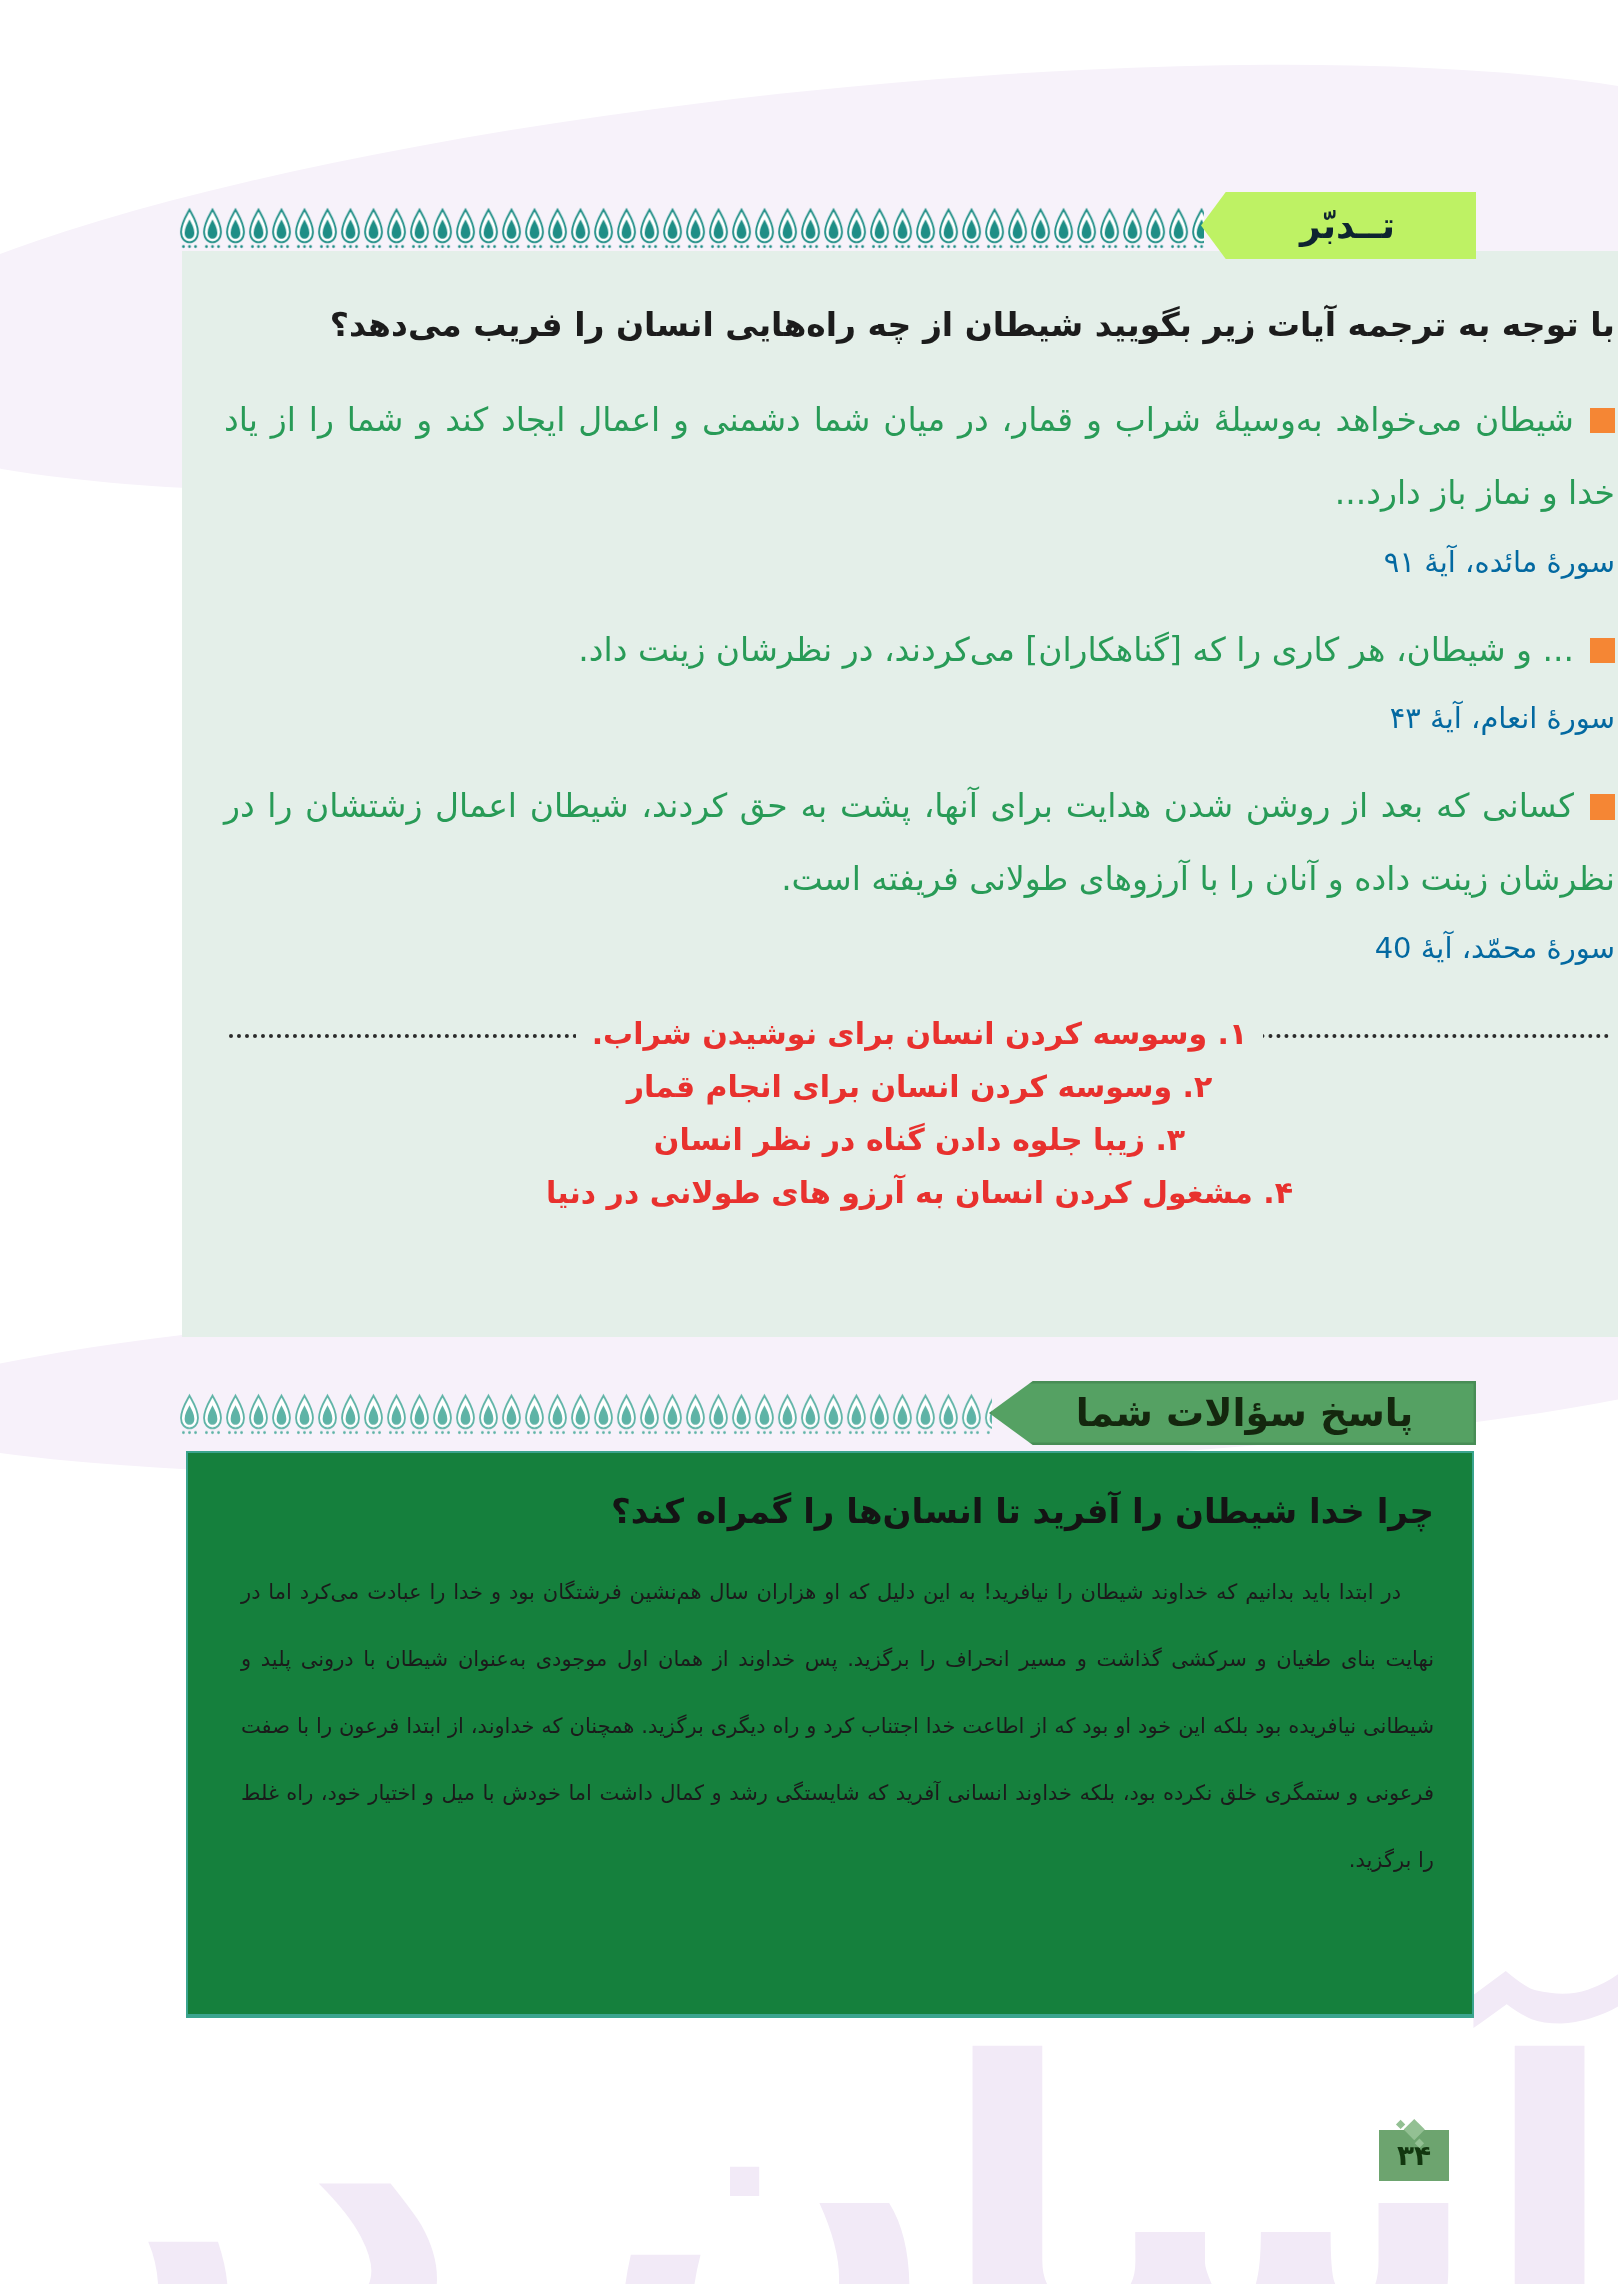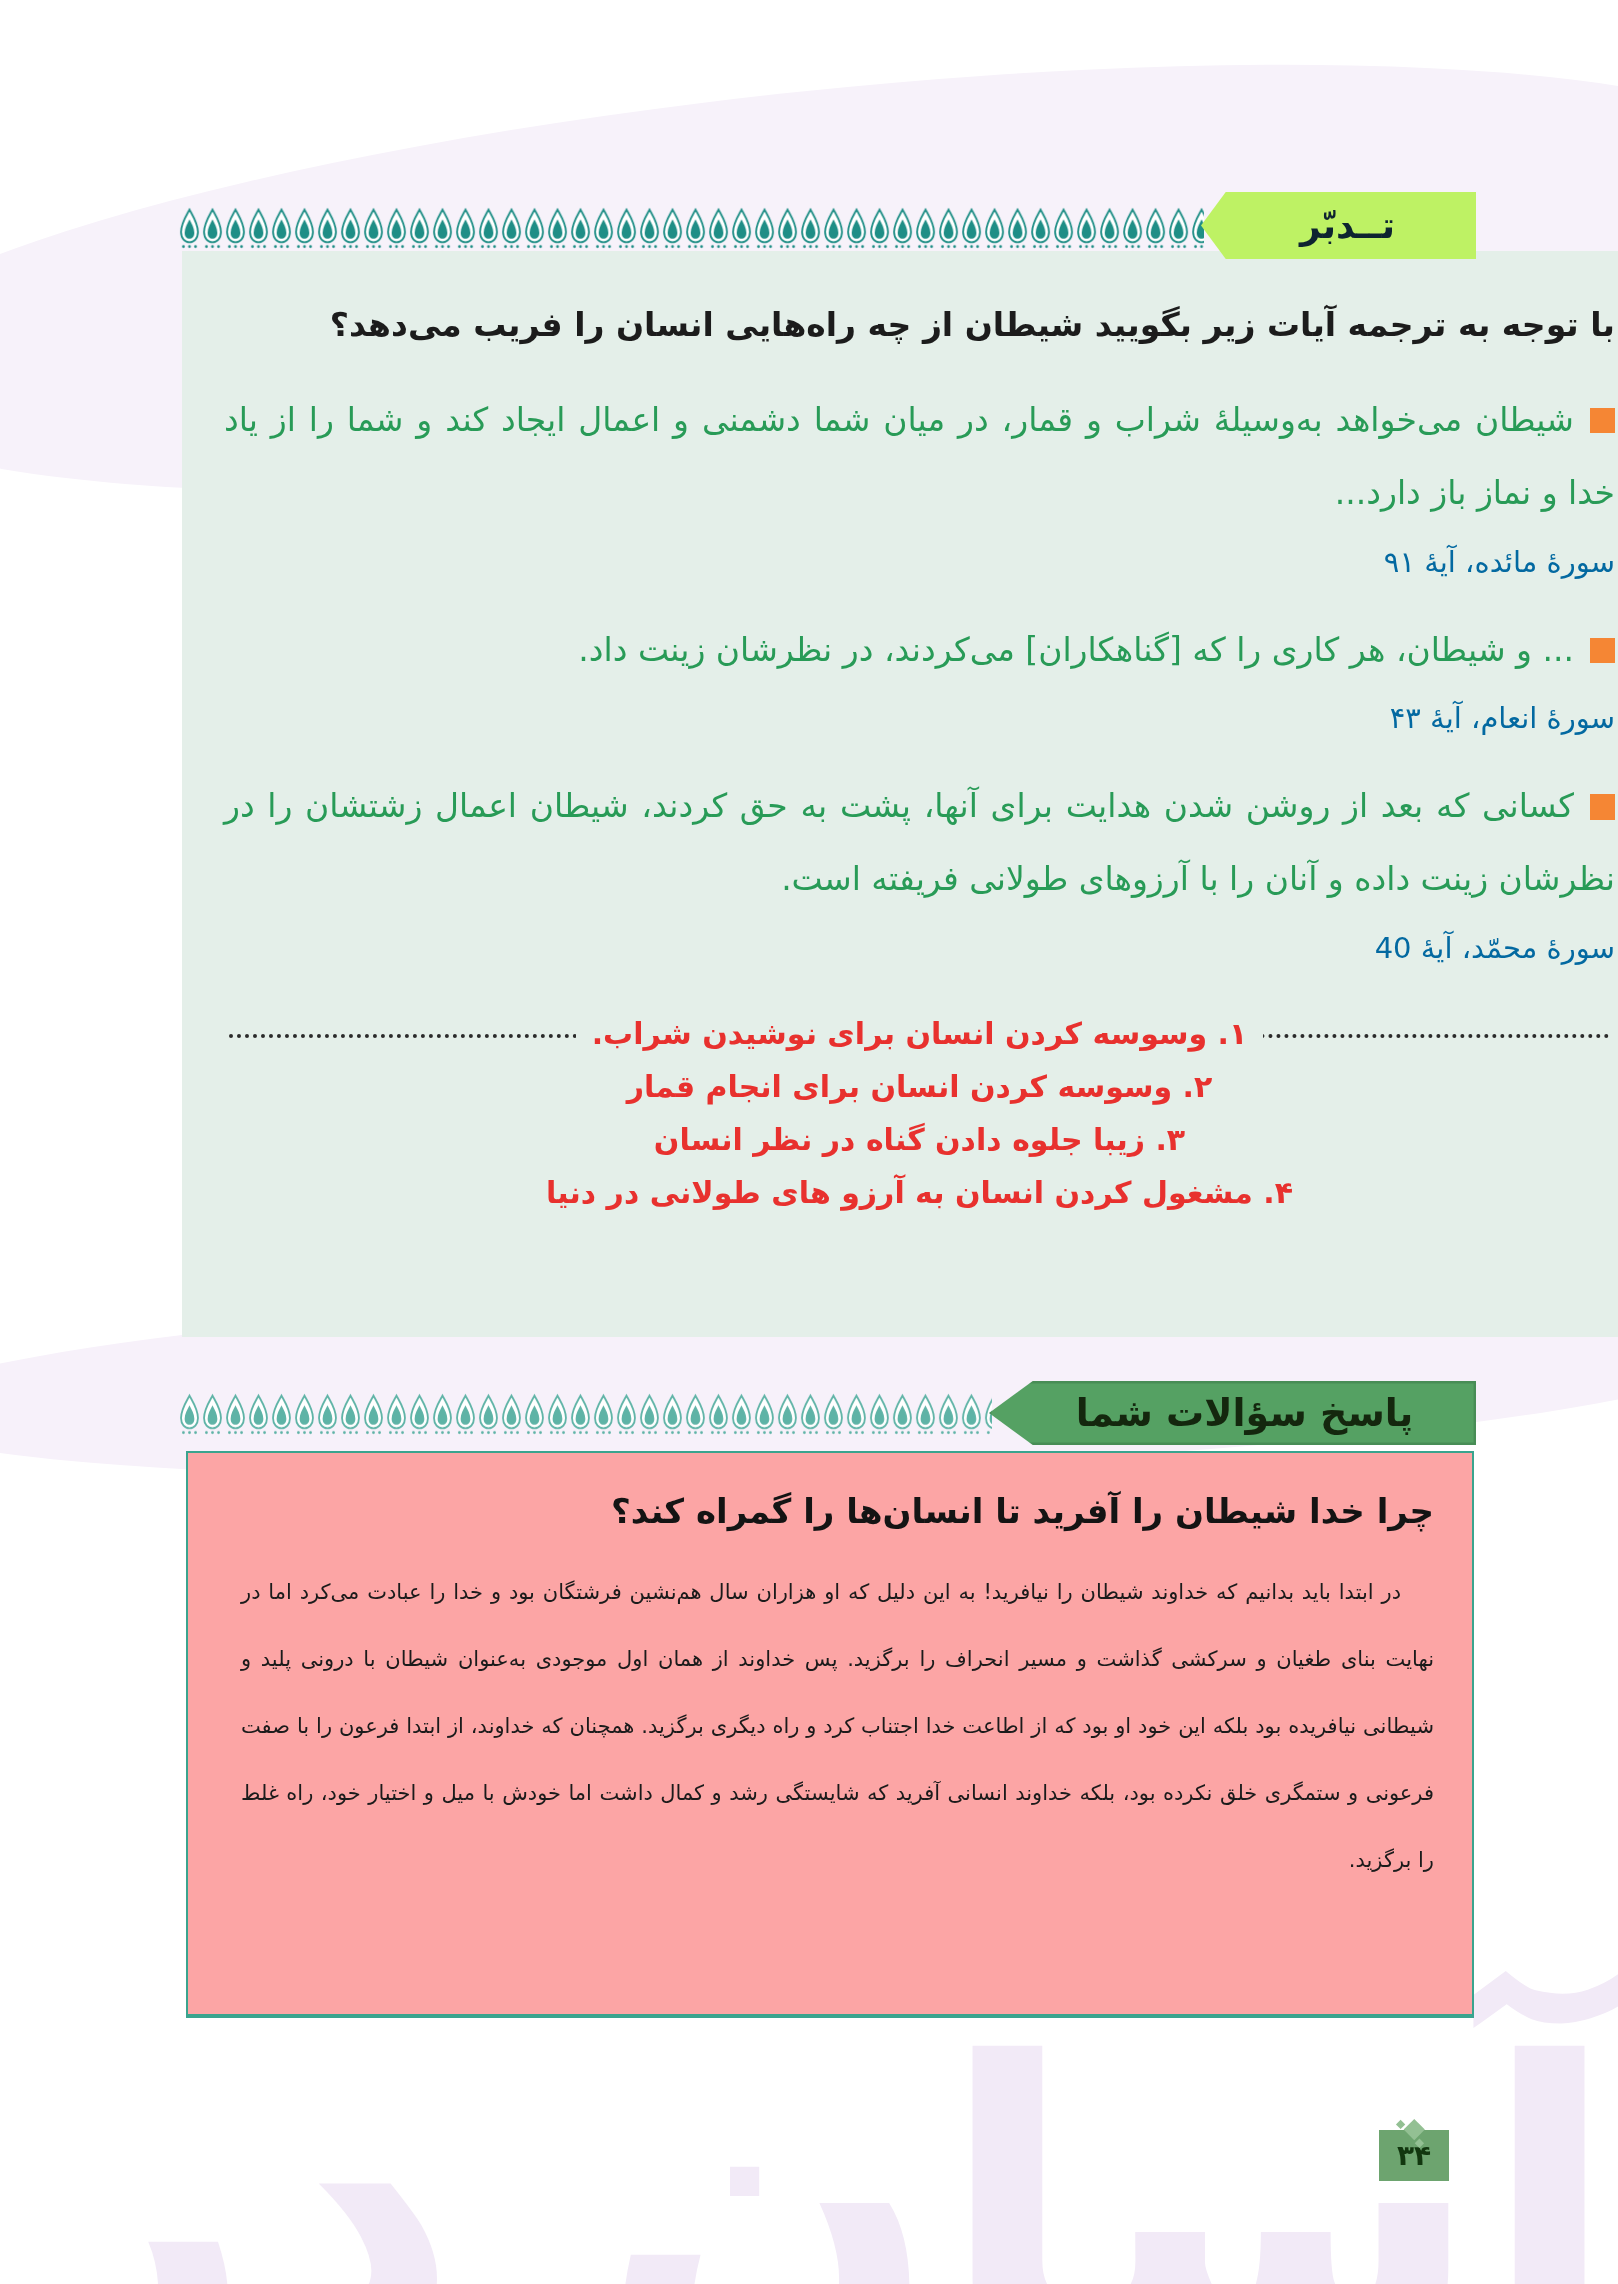--- a/index.html
+++ b/index.html
@@ -49,21 +49,21 @@
 
   .dotline { margin-top:42px; height:53px; line-height:53px; text-align:center; }
   .dotline::before { content:""; position:absolute; left:4.8px; right:4.8px; top:50%;
                      border-top:4.8px dotted #2b2b2b; }
   .red-ans { font-size:30px; font-weight:bold; color:#e8312e; text-align:center;
              line-height:53px; }
   .masked { position:relative; background:#e4efe9; padding:0 15.7px;margin-top:16px; }
 
   
   .white-box { position:absolute; z-index:1; left:186px; top:1451px; width:1288px; height:567px;
-               background:#fca5a5; border:2.4px solid #3aa48e; border-bottom-width:4.2px;
+               background:#15803d; border:2.4px solid #3aa48e; border-bottom-width:4.2px;
                padding:38px 38px 0 53px; }
   .qa-title { font-size:34px; font-weight:bold; color:#141414; text-align:right;
               margin-bottom:28px; }
   .qa-body { font-size:21px; color:#1b1b1b; line-height:67px; text-align:justify;
              text-indent:33px; }
 
   
   .page-badge { position:absolute; z-index:3; left:1379px; top:2130px; width:70px; height:51px;
                 background:#6da46f; display:flex; align-items:center; justify-content:center; }
   .page-badge .num { color:#12370f; font-size:28px; font-weight:bold; }

